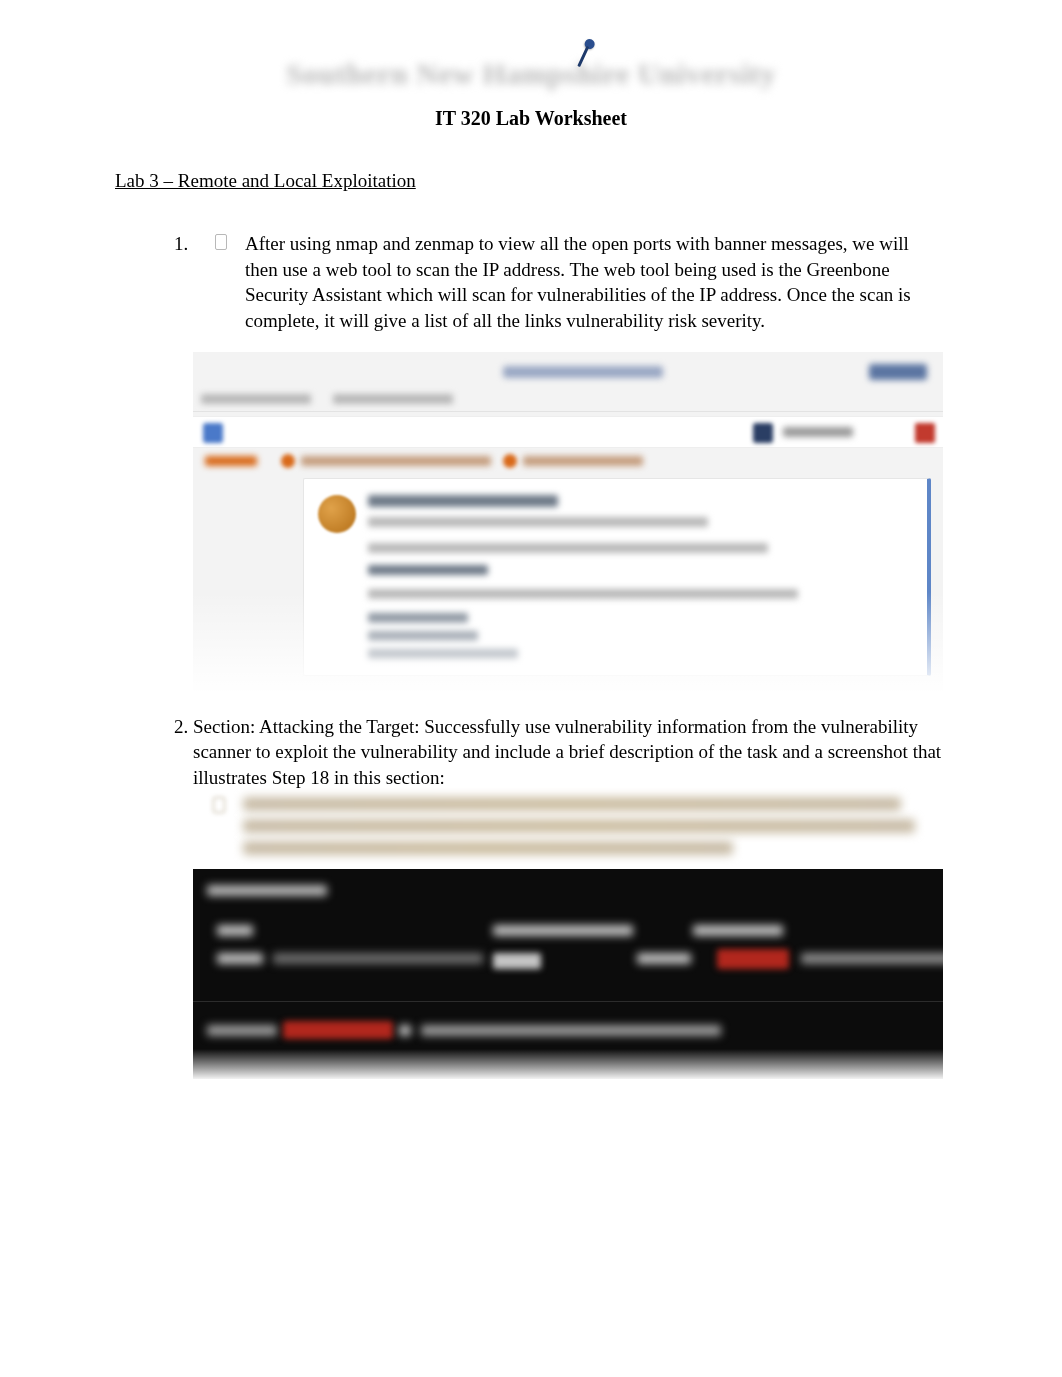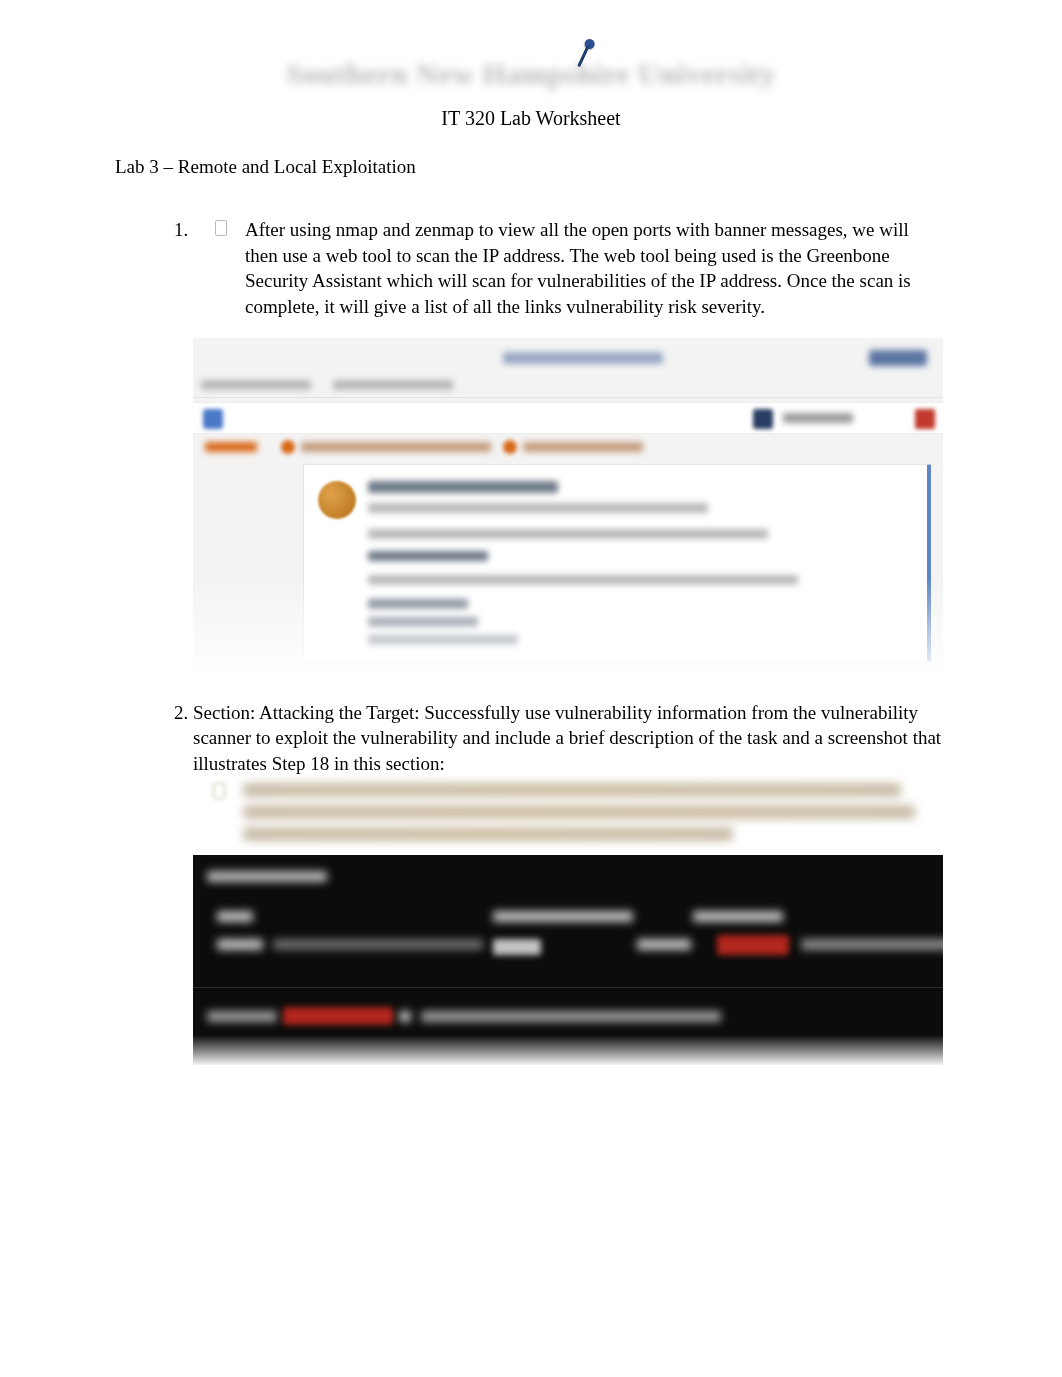--- a/index.html
+++ b/index.html
@@ -4,22 +4,22 @@
 <style>
   * { box-sizing: border-box; margin: 0; padding: 0; }
   html, body { width: 1062px; min-height: 1377px; background: #ffffff; font-family: Georgia, "Times New Roman", serif; color: #000; font-size: 19px; line-height: 1.35; }
   .page { padding: 50px 115px 60px 115px; }
   .header-logo { text-align: center; margin-bottom: 6px; }
   .logo-box { display: inline-block; position: relative; padding: 4px 8px; }
   .logo-text { font-size: 30px; font-weight: 700; letter-spacing: 0.5px; color: #b9b9b9; filter: blur(4px); position: relative; }
   .logo-pin { position: absolute; top: -10px; left: 58%; width: 28px; height: 28px; transform: rotate(25deg); }
   .logo-pin .needle { position: absolute; width: 3px; height: 22px; background: #1e3a6b; left: 12px; top: 6px; border-radius: 1px; }
   .logo-pin .head { position: absolute; width: 10px; height: 10px; background: #2a4e8e; border-radius: 50%; left: 9px; top: -2px; box-shadow: 0 1px 2px rgba(0,0,0,.3); }
-  .subtitle { text-align: center; font-size: 20px; margin-bottom: 22px; }
-  .lab-title { font-size: 19px; margin-bottom: 38px; }
+  .subtitle { text-align: center; font-size: 20px; margin-bottom: 36px; font-weight: bold; }
+  .lab-title { font-size: 19px; margin-bottom: 38px; text-decoration: underline; }
   ol.main { list-style: decimal; padding-left: 78px; }
   ol.main > li { margin-bottom: 12px; padding-right: 4px; }
   .q1-text, .q2-text { margin-bottom: 6px; }
   .sub { list-style: none; padding-left: 50px; margin-top: 0; }
   .sub li { position: relative; padding-left: 2px; }
   .sub li::before { content: ""; display: inline-block; width: 10px; height: 14px; border: 1px solid #888; border-radius: 2px; margin-left: -30px; margin-right: 18px; vertical-align: top; position: relative; top: 3px; opacity: .6; }
   
   .shot1 { width: 100%; height: 340px; background: #f3f3f3; margin: 18px 0 22px 0; position: relative; overflow: hidden; }
   .shot1 .topbar { position: absolute; top: 12px; left: 0; right: 0; height: 26px; }
   .shot1 .topbar .title-blur { position: absolute; left: 310px; top: 2px; width: 160px; height: 12px; background: #9aa8c4; filter: blur(3px); border-radius: 3px; }

